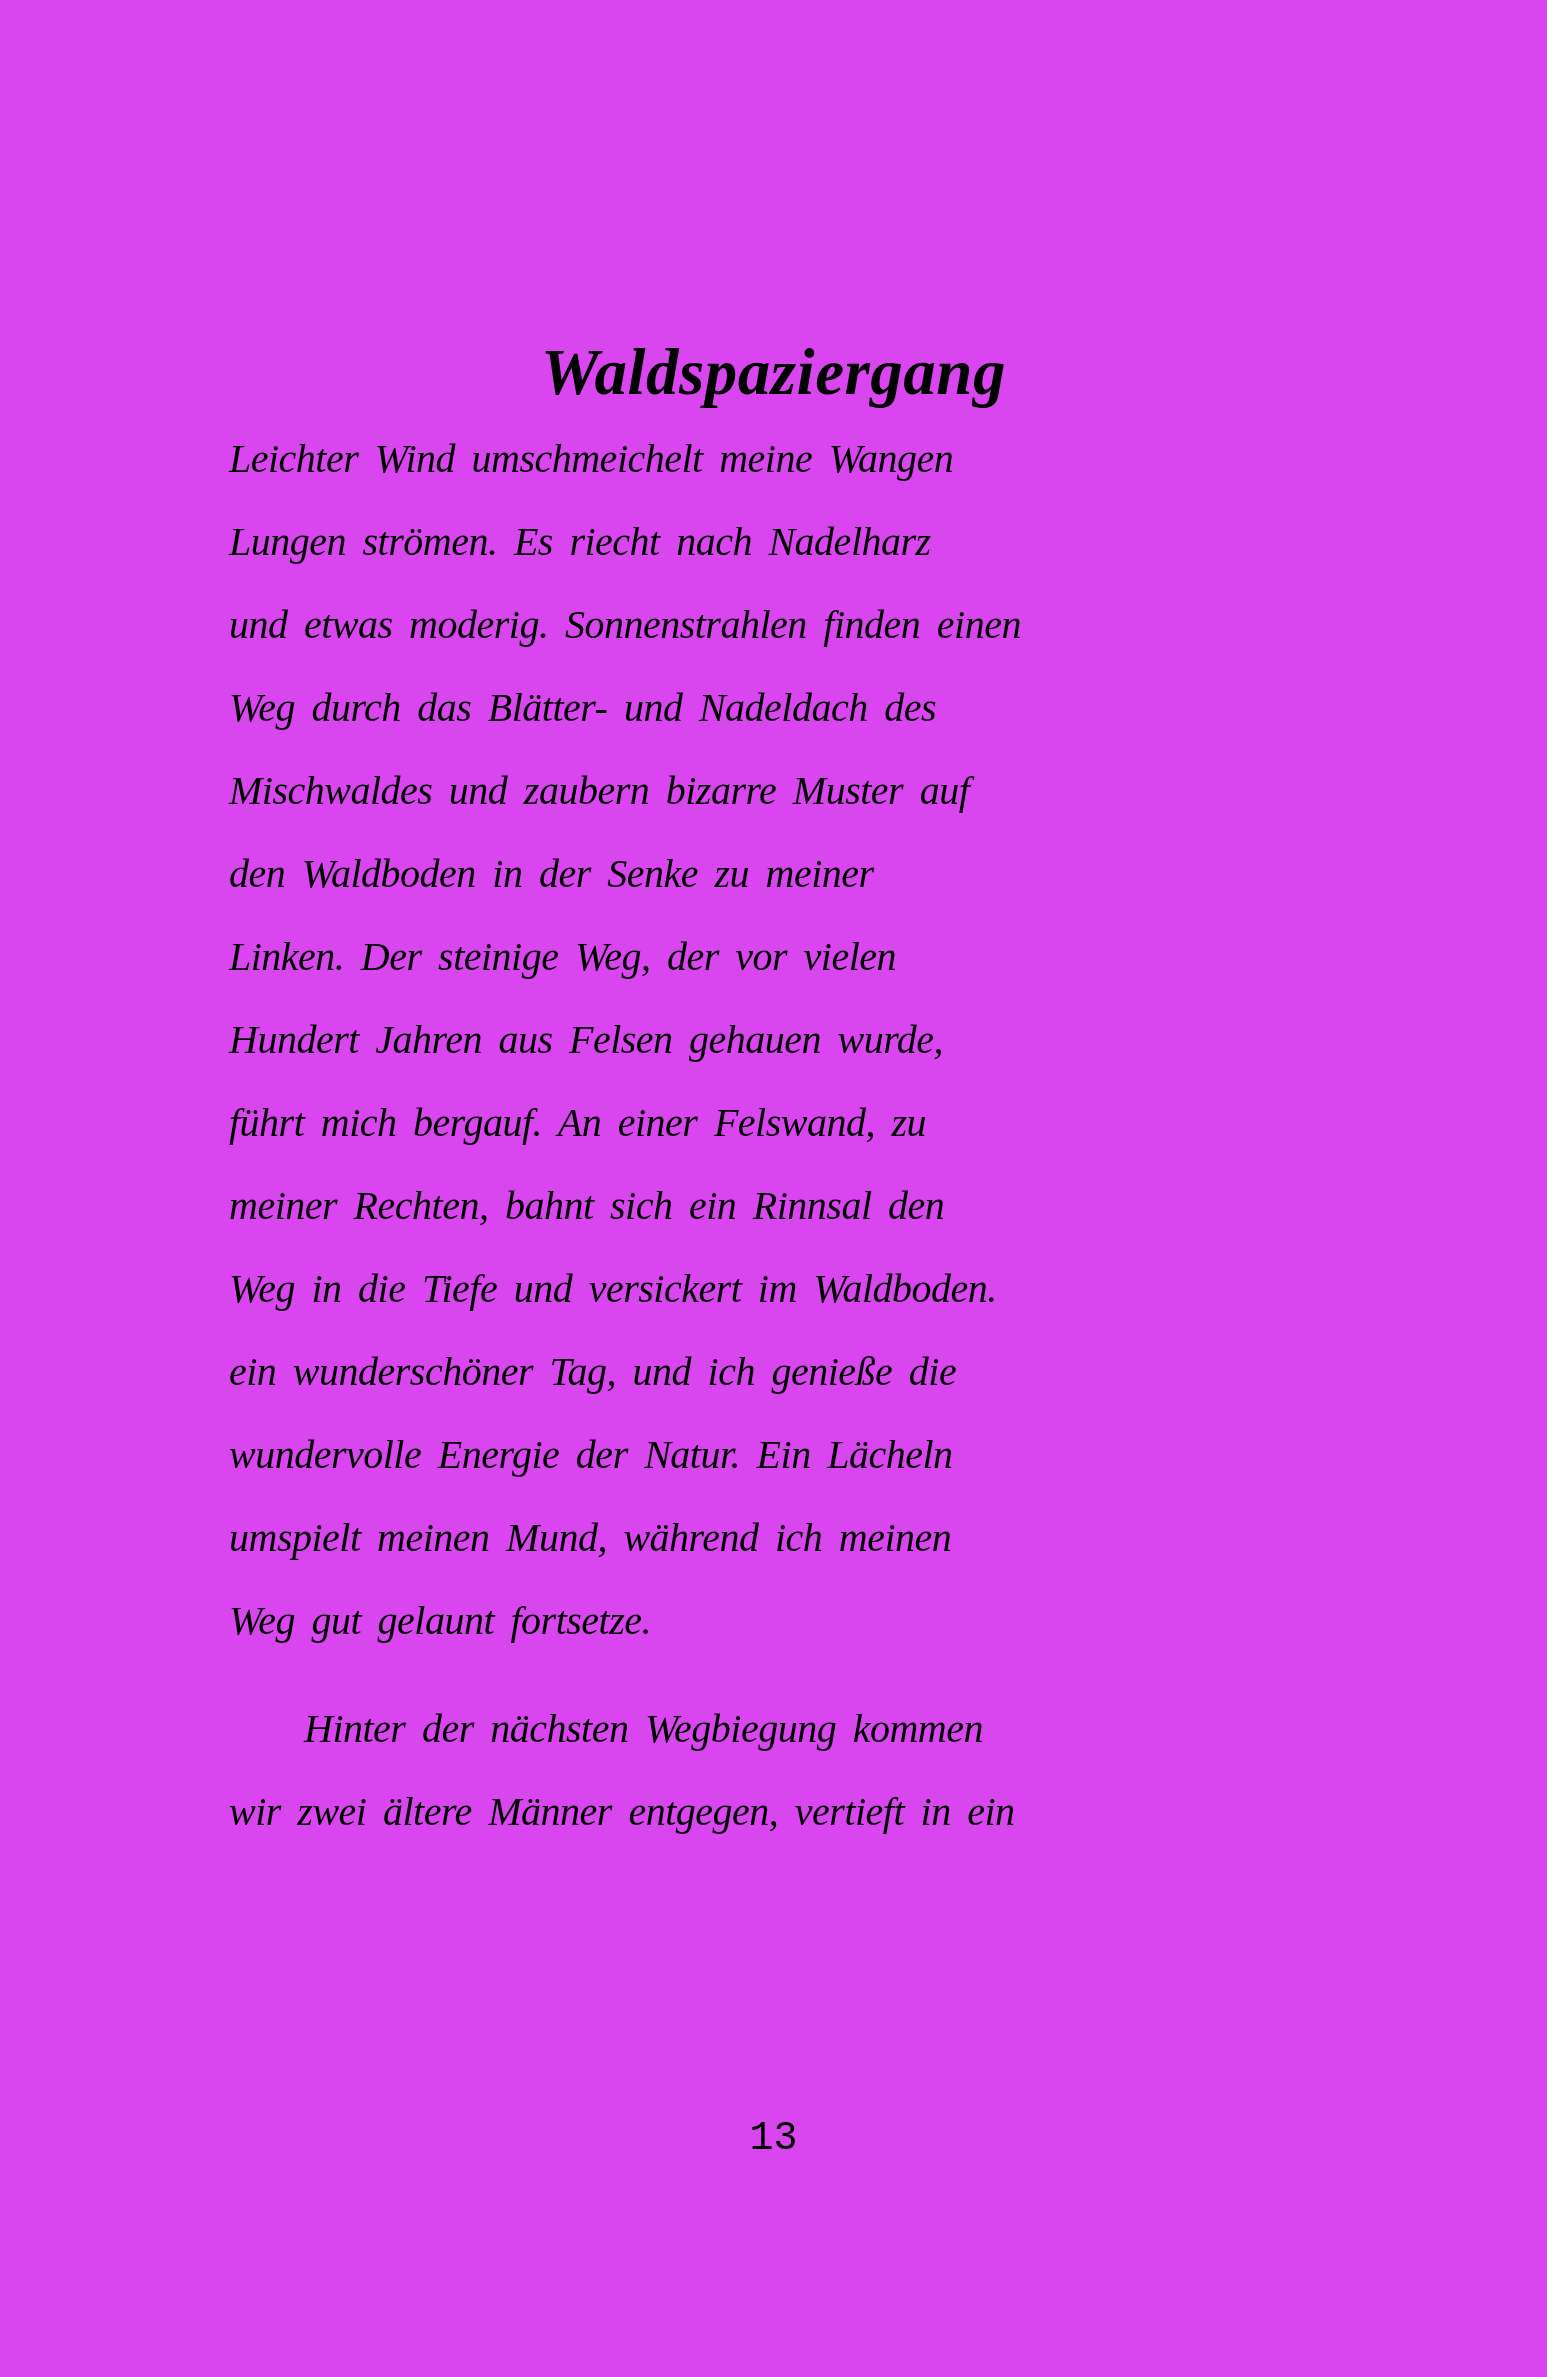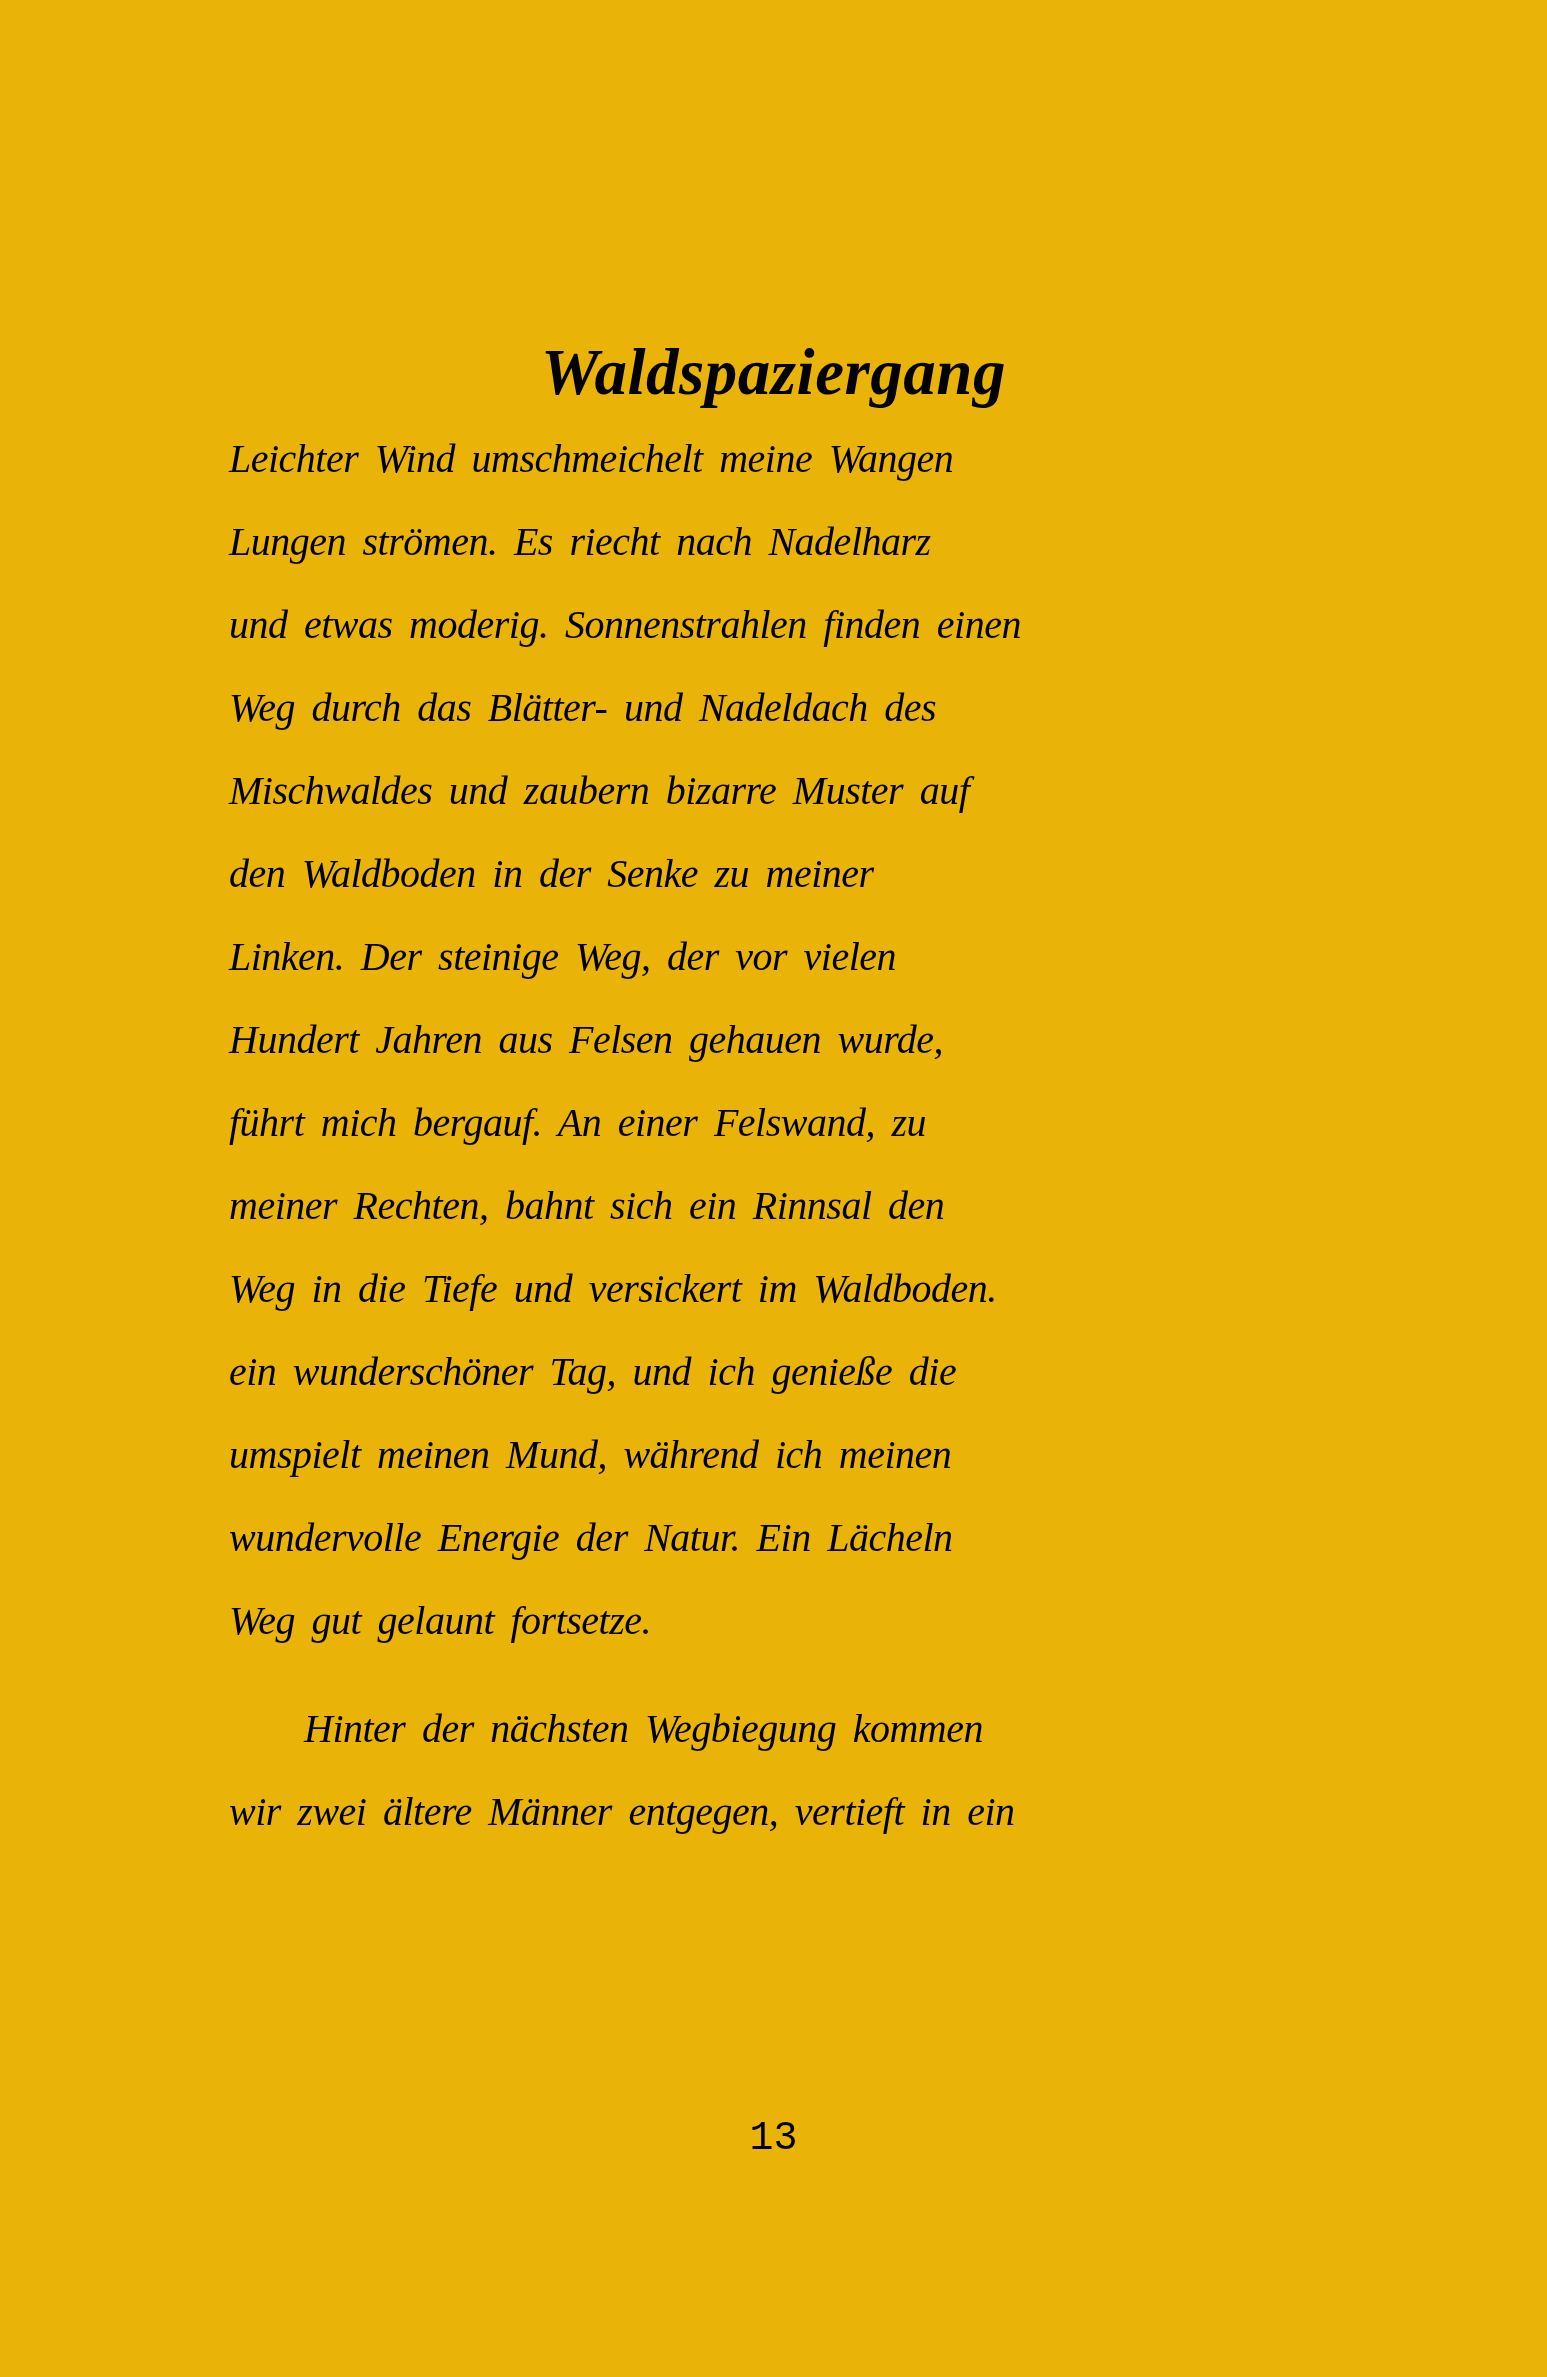--- a/index.html
+++ b/index.html
@@ -11,21 +11,21 @@
     height: 2377px;
     background: #ffffff;
     position: relative;
     overflow: hidden;
     font-family: "Liberation Serif", serif;
     color: #000000;
   }
   .page {
     position: absolute;
     inset: 0;
-    background: #eab308;
+    background: #d946ef;
   }
   .title {
     position: absolute;
     top: 296px;
     left: 0;
     width: 1547px;
     text-align: center;
     font-family: "Liberation Serif", serif;
     font-style: italic;
     font-weight: bold;
@@ -81,22 +81,22 @@
       <div class="line">und etwas moderig. Sonnenstrahlen finden einen</div>
       <div class="line">Weg durch das Blätter- und Nadeldach des</div>
       <div class="line">Mischwaldes und zaubern bizarre Muster auf</div>
       <div class="line">den Waldboden in der Senke zu meiner</div>
       <div class="line">Linken. Der steinige Weg, der vor vielen</div>
       <div class="line">Hundert Jahren aus Felsen gehauen wurde,</div>
       <div class="line">führt mich bergauf. An einer Felswand, zu</div>
       <div class="line">meiner Rechten, bahnt sich ein Rinnsal den</div>
       <div class="line">Weg in die Tiefe und versickert im Waldboden.</div>
       <div class="line">ein wunderschöner Tag, und ich genieße die</div>
+      <div class="line">wundervolle Energie der Natur. Ein Lächeln</div>
       <div class="line">umspielt meinen Mund, während ich meinen</div>
-      <div class="line">wundervolle Energie der Natur. Ein Lächeln</div>
       <div class="line">Weg gut gelaunt fortsetze.</div>
     </div>
 
     <div class="paragraph indented">
       <div class="line">Hinter der nächsten Wegbiegung kommen</div>
       <div class="line">wir zwei ältere Männer entgegen, vertieft in ein</div>
     </div>
 
   </div>
 

